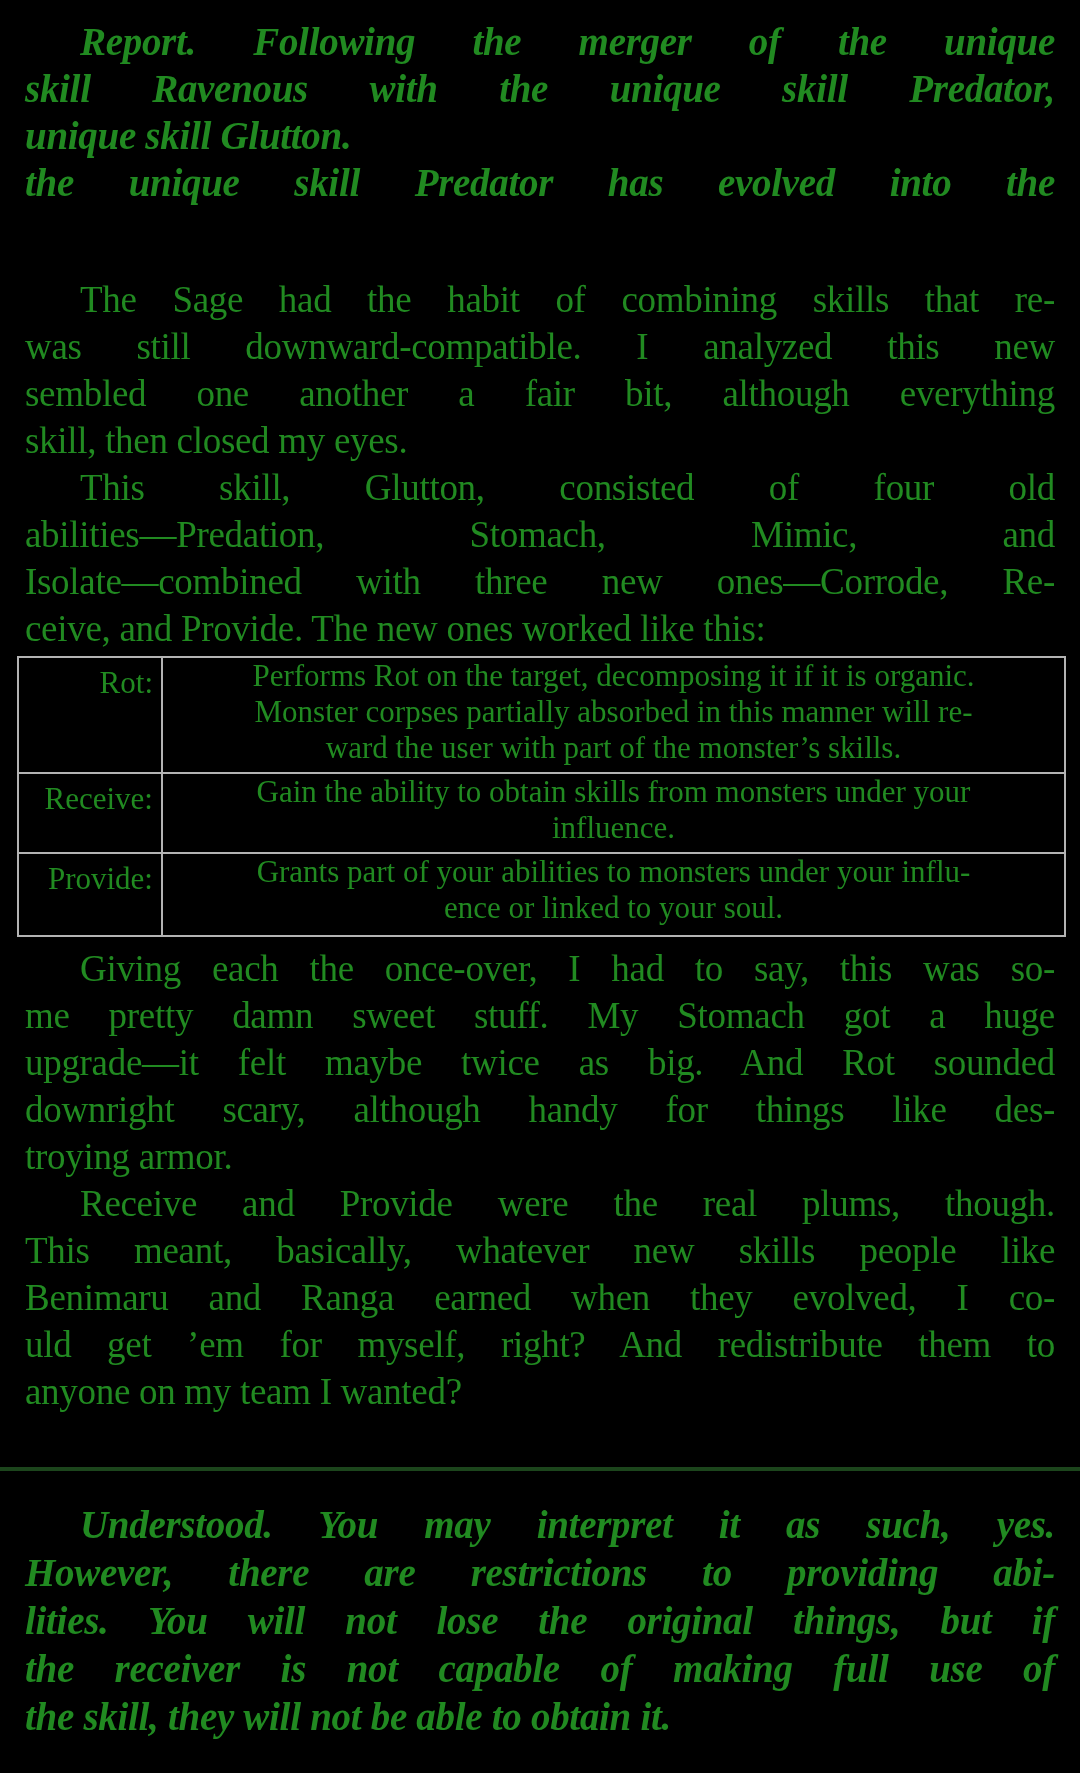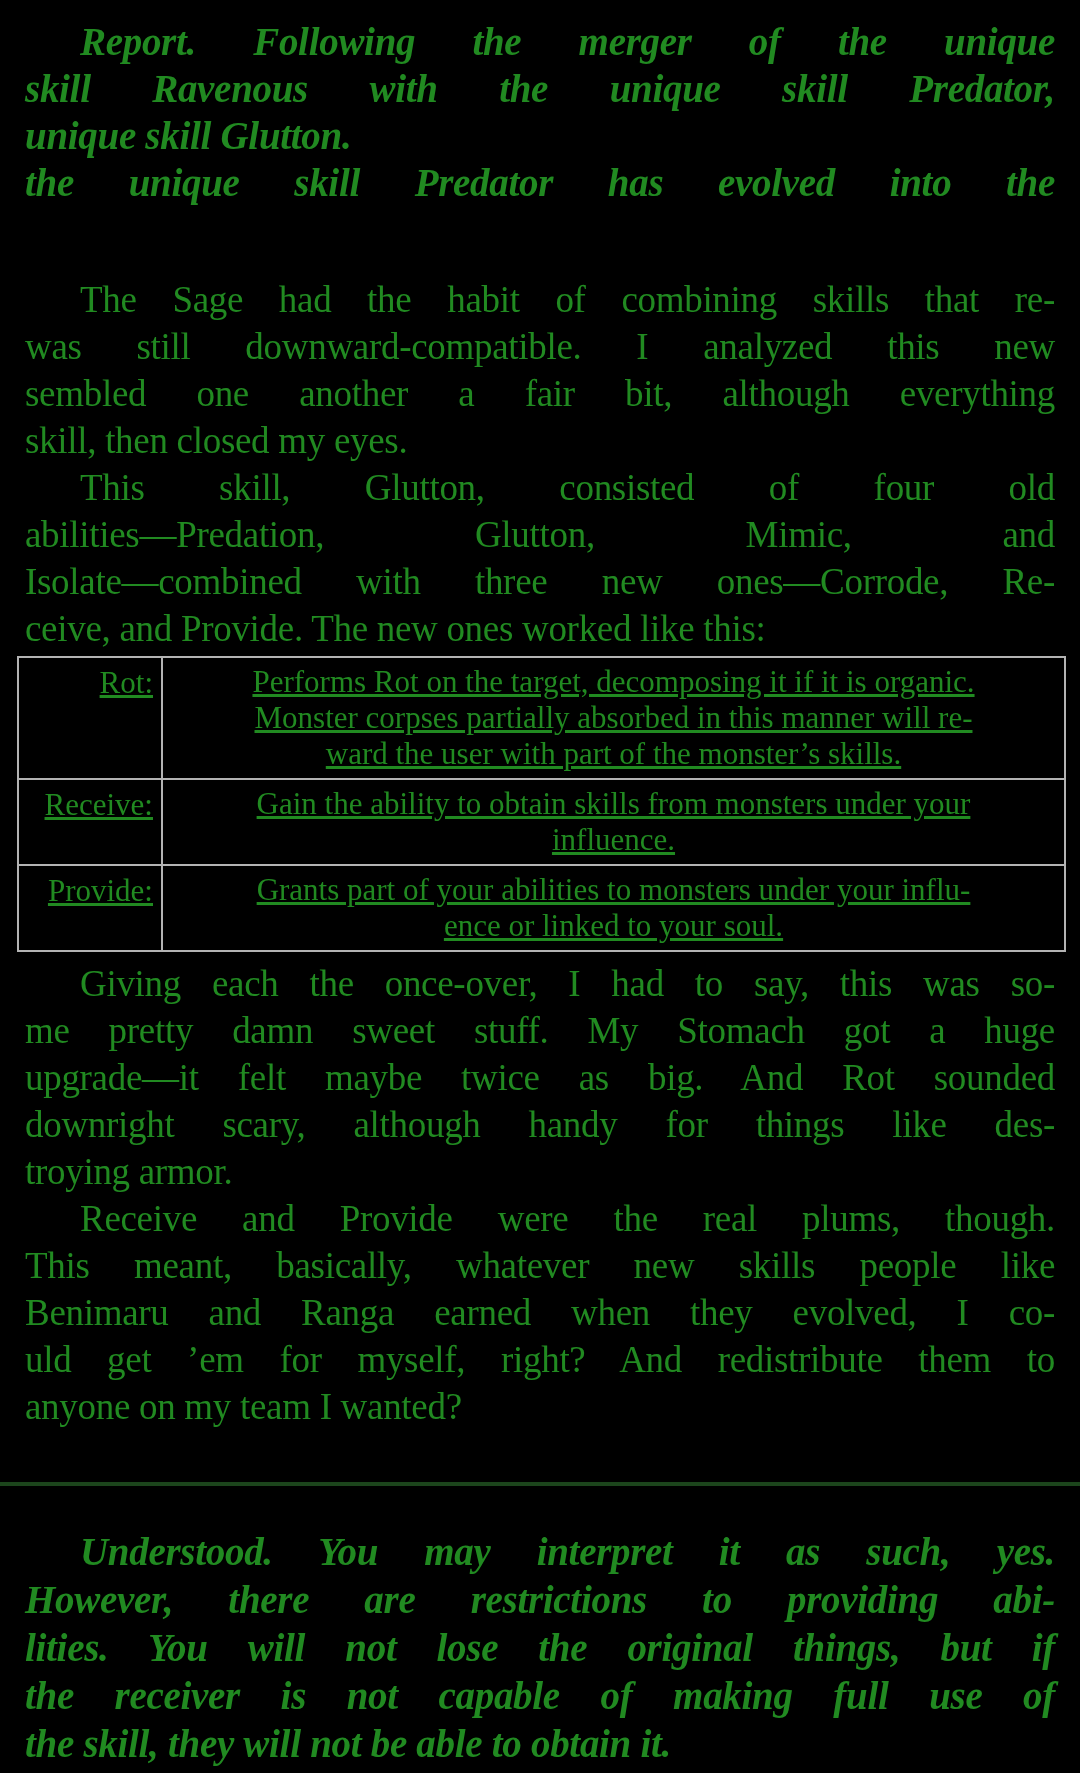--- a/index.html
+++ b/index.html
@@ -28,53 +28,52 @@
   .lines .tline.last{text-align-last:left;}
   .lines .tline.first{text-indent:55px;}
 
   .sage-quote{
     font-style:italic;
     font-weight:bold;
     font-size:39px;
     line-height:47px;
   }
   .sage-top{padding-top:18px;}
-  .sage-bottom{margin-top:42px;line-height:48px;}
+  .sage-bottom{margin-top:30px;line-height:48px;}
 
   .narration{
     font-size:37px;
     line-height:47px;
   }
   .para-a{margin-top:70px;}
   .para-c{margin-top:8px;}
 
   
   .skill-table{
     margin-top:4px;
     margin-left:-8px;
     width:1045px;
     border:2px solid var(--tborder);
     font-size:31px;
   }
   .skill-row{
     display:grid;
     grid-template-columns:144px 1fr;
-    text-decoration:underline;
   }
   .skill-row + .skill-row{border-top:2px solid var(--tborder);}
   .skill-row.r1{min-height:113px;}
   .skill-row.r2{min-height:78px;}
   .skill-row.r3{min-height:81px;}
   .skill-label{
     border-right:2px solid var(--tborder);
     text-align:right;
     padding:7px 8px 0 0;
   }
   .skill-desc{
-    padding:6px 8px 6px 8px;
+    padding:0 8px 6px 8px;
     line-height:36px;
   }
   .skill-desc .tline{
     text-align:center;
     text-align-last:center;
     white-space:nowrap;
     text-indent:0;
   }
 
   .section-divider{
@@ -101,21 +100,21 @@
 
     <section class="narration para-a lines">
         <div class="tline first">The Sage had the habit of combining skills that re-</div>
         <div class="tline">was still downward-compatible. I analyzed this new</div>
         <div class="tline">sembled one another a fair bit, although everything</div>
         <div class="tline last">skill, then closed my eyes.</div>
       </section>
 
     <section class="narration para-b lines">
         <div class="tline first">This skill, Glutton, consisted of four old</div>
-        <div class="tline">abilities—Predation, Glutton, Mimic, and</div>
+        <div class="tline">abilities—Predation, Stomach, Mimic, and</div>
         <div class="tline">Isolate—combined with three new ones—Corrode, Re-</div>
         <div class="tline last">ceive, and Provide. The new ones worked like this:</div>
       </section>
 
     <div class="skill-table">
       <div class="skill-row r1">
         <div class="skill-label">Rot:</div>
         <div class="skill-desc">
             <div class="tline first">Performs Rot on the target, decomposing it if it is organic.</div>
             <div class="tline">Monster corpses partially absorbed in this manner will re-</div>

